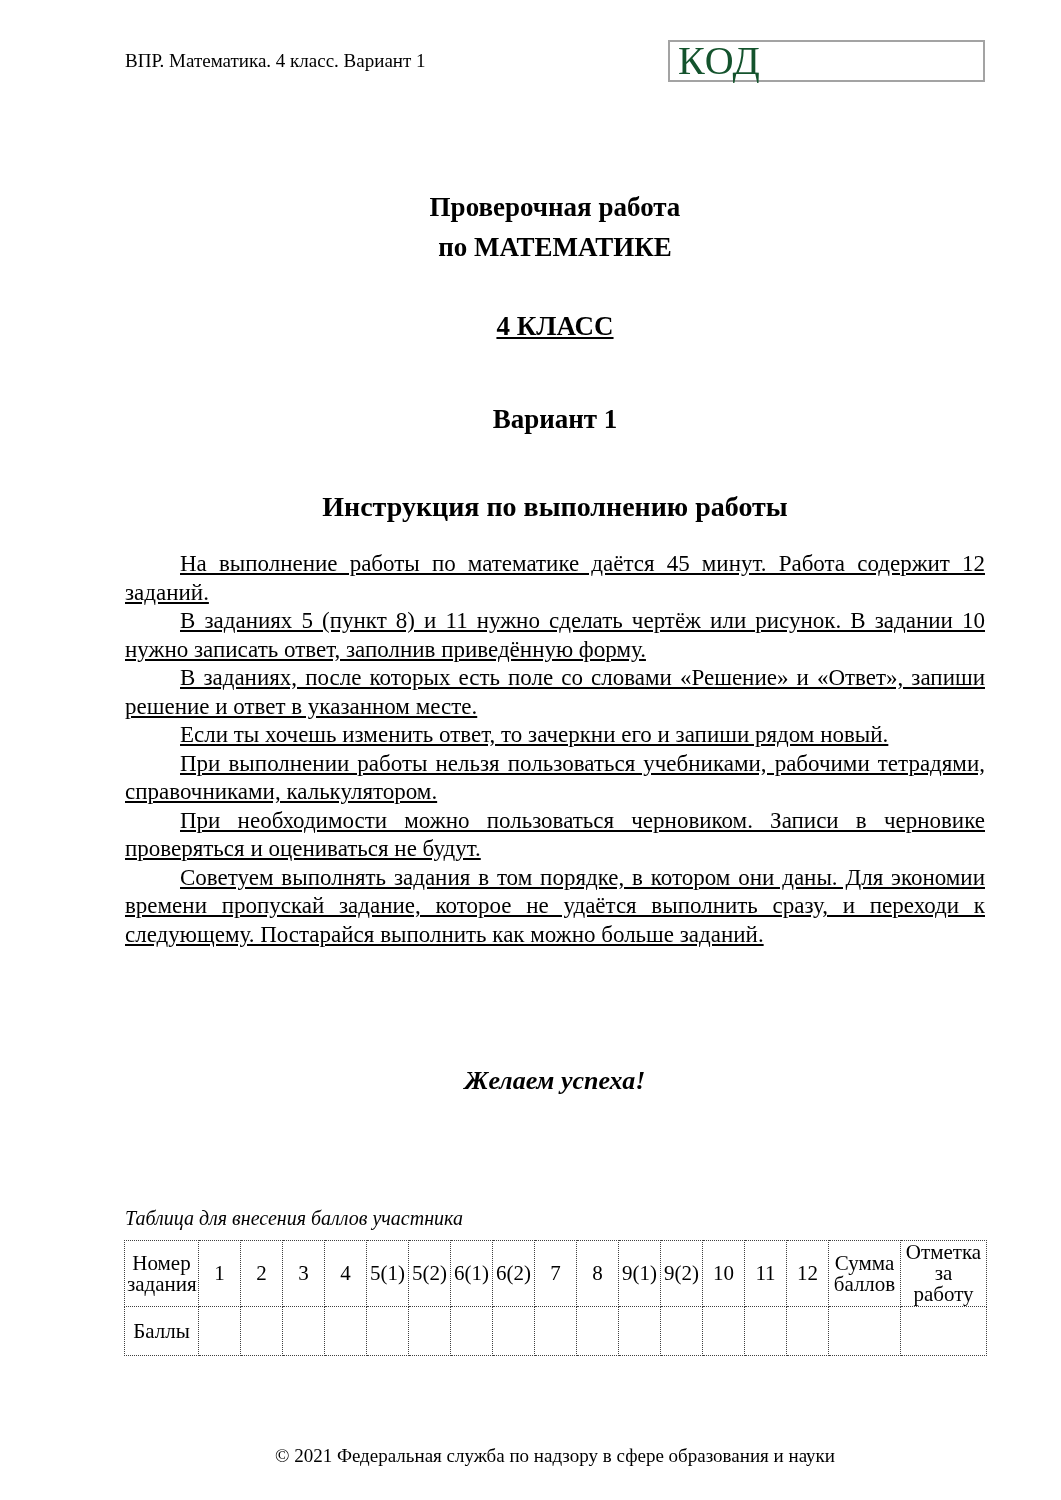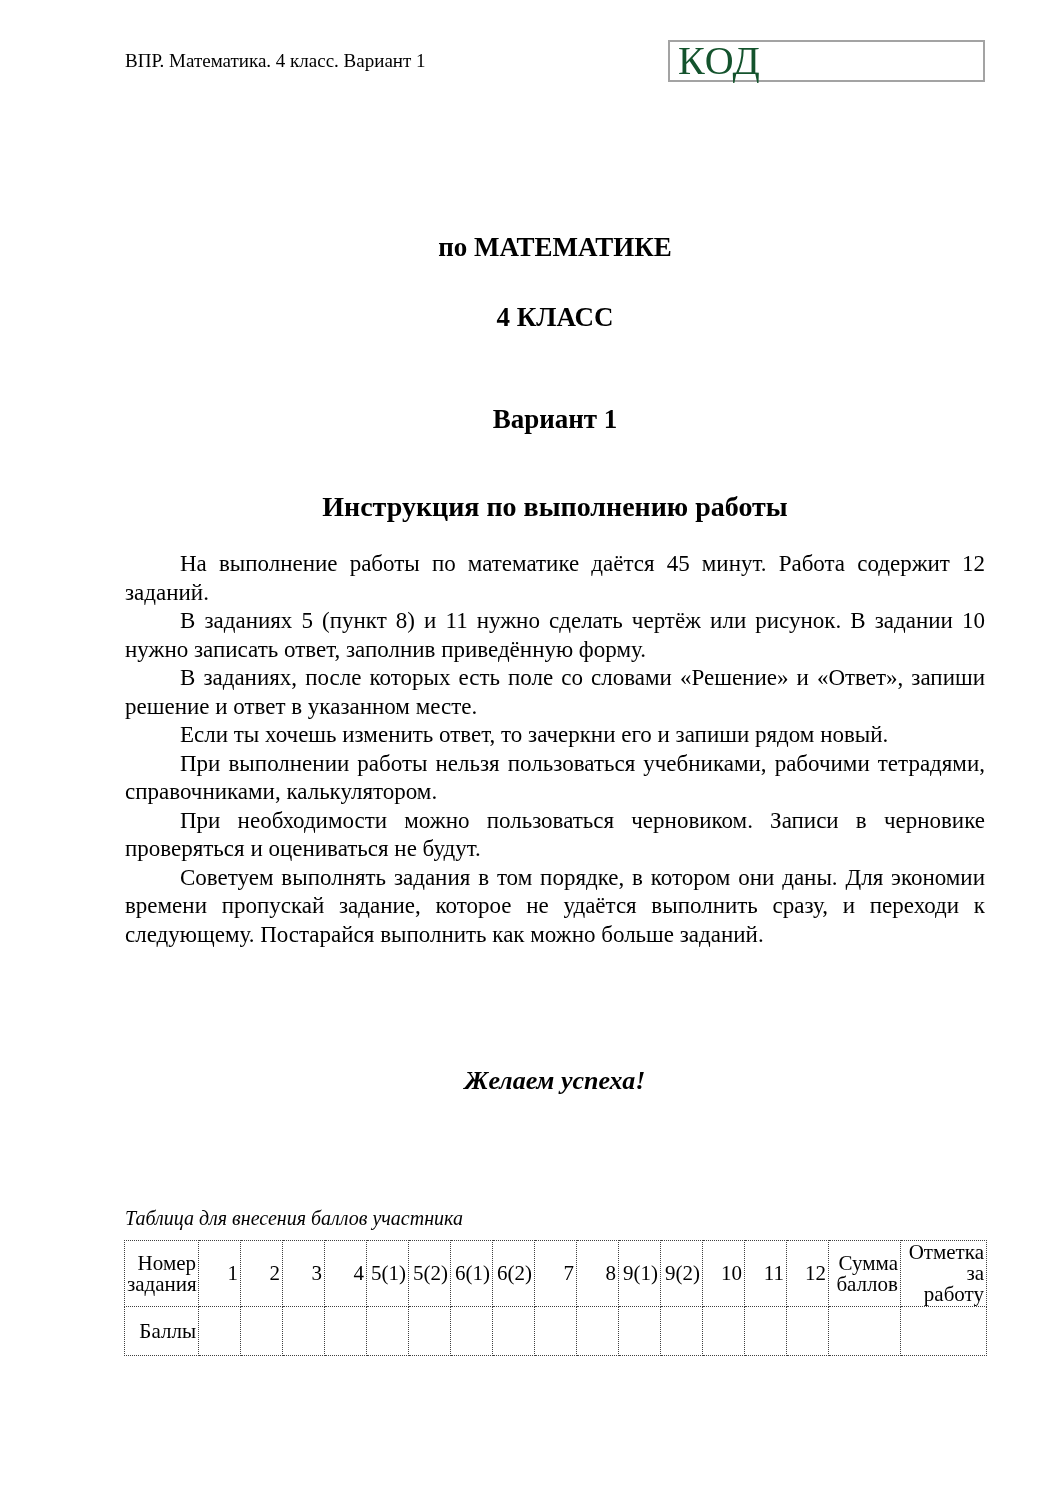--- a/index.html
+++ b/index.html
@@ -40,36 +40,37 @@
   }
 
   .centerband {
     left: 125px;
     width: 860px;
     text-align: center;
   }
   .title-line { font-weight: bold; font-size: 27px; line-height: 31px; }
   .t1 { top: 192px; }
   .t2 { top: 232px; }
-  .t-grade { top: 302px; }
+  .t-grade { top: 311px; text-decoration: underline; }
   .t-variant { top: 404px; }
 
   .instr-heading {
     top: 492px;
     font-weight: bold;
     font-size: 28px;
     line-height: 29px;
   }
 
   .body-text {
     left: 125px; top: 550px;
     width: 860px;
     font-size: 23px;
     line-height: 28.5px;
     text-align: justify;
+    text-decoration: underline;
   }
   .body-text p {
     margin: 0;
     text-indent: 55px;
   }
 
   .wish {
     top: 1066px;
     font-weight: bold;
     font-style: italic;
@@ -86,21 +87,21 @@
 
   table.score {
     position: absolute;
     left: 124px; top: 1240px;
     border-collapse: collapse;
     table-layout: fixed;
     width: 862px;
   }
   table.score td {
     border: 1px dotted #404040;
-    text-align: right;
+    text-align: center;
     vertical-align: middle;
     padding: 1px 2px;
     font-size: 21px;
     overflow: hidden;
   }
   table.score tr.hdr td { height: 48px; }
   table.score tr.vals td { height: 46px; }
   td.small-hdr { font-size: 19px; line-height: 21px; }
   td.row-label {
     text-align: left;
@@ -118,20 +119,21 @@
 <body>
 
 <div class="page">
 
   <div class="abs doc-label">ВПР. Математика. 4 класс. Вариант 1</div>
 
   <div class="abs code-box">
     <div class="code-box-label">КОД</div>
   </div>
 
+  <div class="abs centerband title-line t1">Проверочная работа</div>
 
   <div class="abs centerband title-line t2">по МАТЕМАТИКЕ</div>
 
   <div class="abs centerband title-line t-grade">4 КЛАСС</div>
 
   <div class="abs centerband title-line t-variant">Вариант 1</div>
 
   <div class="abs centerband instr-heading">Инструкция по выполнению работы</div>
 
   <div class="abs body-text">
@@ -206,14 +208,15 @@
       <td></td>
       <td></td>
       <td></td>
       <td></td>
       <td></td>
       <td></td>
     </tr>
   </tbody>
     </table>
 
+  <div class="abs centerband footer">© 2021 Федеральная служба по надзору в сфере образования и науки</div>
 
 </div>
 
 </body></html>

